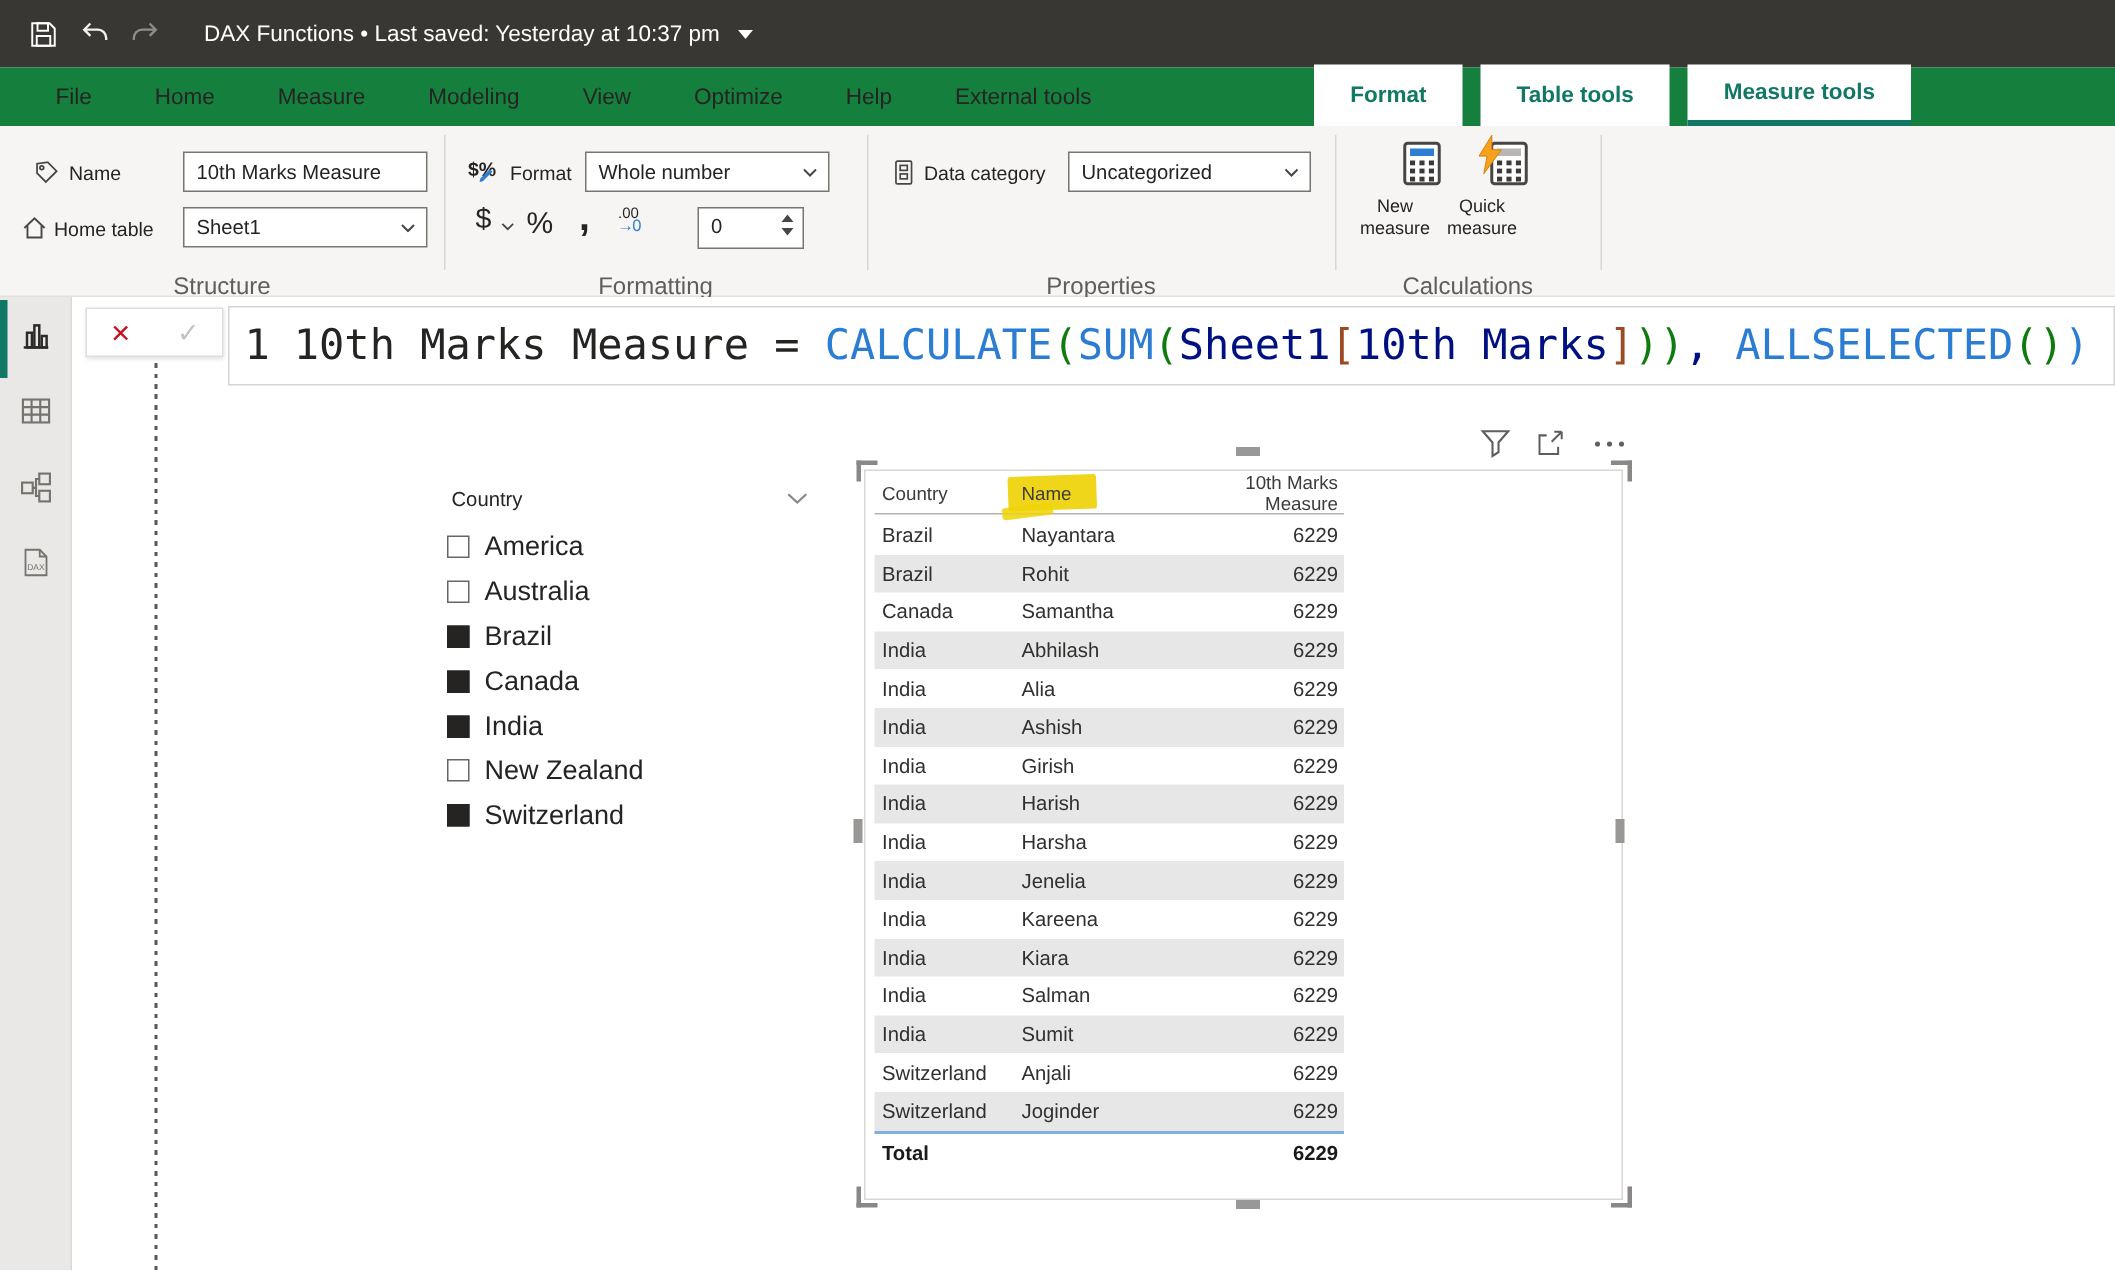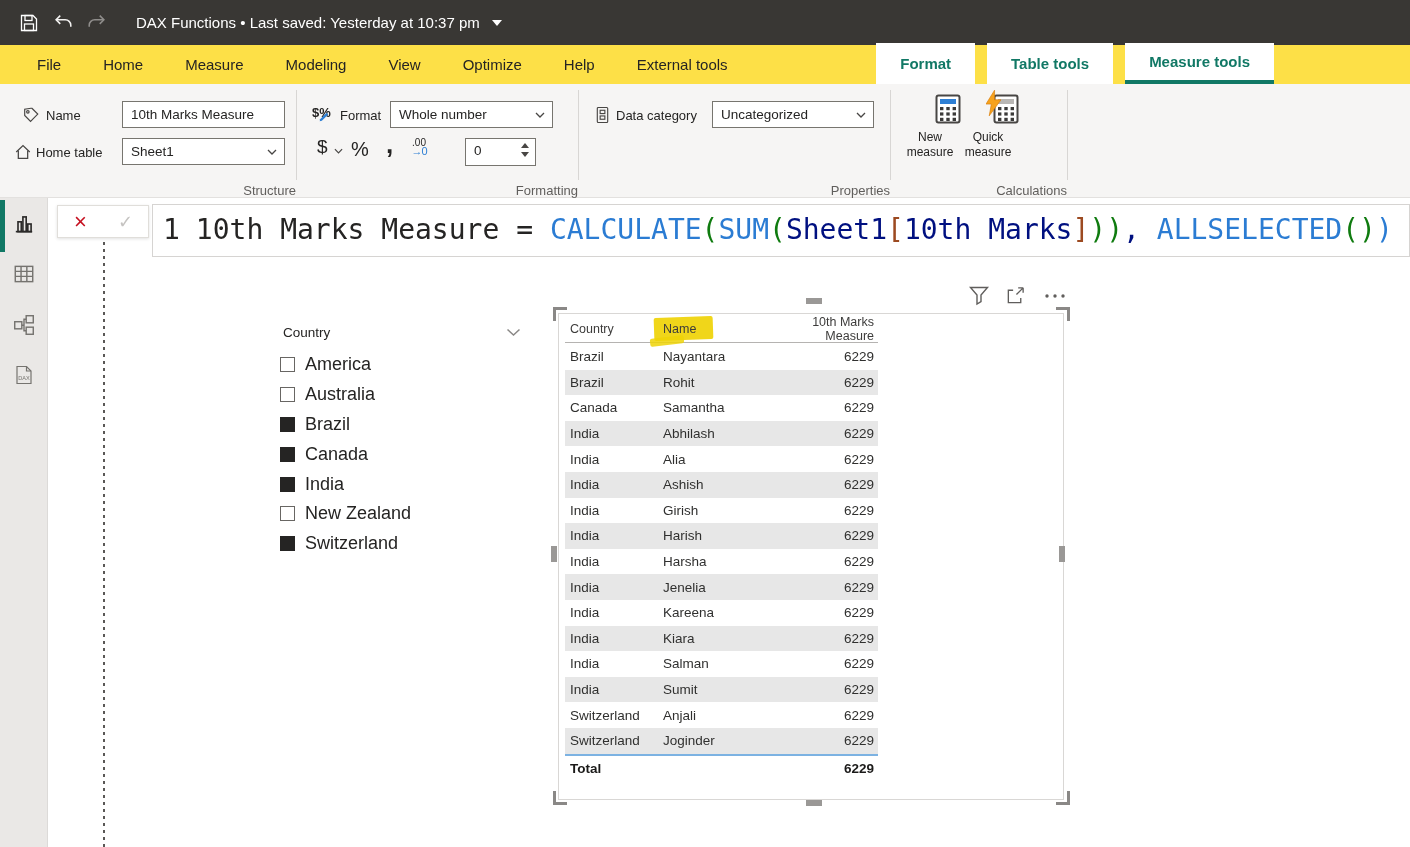--- a/index.html
+++ b/index.html
@@ -7,35 +7,35 @@
   .app { position:relative; width:1410px; height:847px; overflow:hidden; background:#fff; }
 
   
   .titlebar { position:absolute; left:0; top:0; width:1410px; height:45px; background:#393734; display:flex; align-items:center; }
   .tb-btn { width:34px; height:34px; display:flex; align-items:center; justify-content:center; }
   .tb-save { margin-left:12px; }
   .tb-title { color:#ffffff; font-size:15px; margin-left:22px; display:flex; align-items:center; gap:12px; }
   .tb-caret { width:0; height:0; border-left:5px solid transparent; border-right:5px solid transparent; border-top:6px solid #fff; }
 
   
-  .menubar { position:absolute; left:0; top:45px; width:1410px; height:39px; background:#fde047; display:flex; align-items:stretch; }
+  .menubar { position:absolute; left:0; top:45px; width:1410px; height:39px; background:#15803d; display:flex; align-items:stretch; }
   .menu-tabs { display:flex; margin-left:16px; }
   .mtab { font-size:15px; color:#252423; line-height:39px; padding:0 21px; cursor:default; }
   .ctx-tabs { display:flex; margin-left:auto; margin-right:136px; gap:12px; }
   .ctab { background:#ffffff; color:#117865; font-size:15px; font-weight:600; margin-top:-2px; height:41px; line-height:41px; padding:0 24px; }
   .ctab.active { border-bottom:4px solid #117865; line-height:37px; }
 
   
   .ribbon { position:absolute; left:0; top:84px; width:1410px; height:114px; background:#f6f5f4; border-bottom:1px solid #e3e1df; font-size:13px; color:#252423; }
   .rb { position:absolute; }
   .rb-label { font-size:13px; color:#252423; }
   .rb-input { position:absolute; background:#fff; border:1px solid #77756f; height:27px; font-size:13.5px; color:#252423; padding:0 8px; font-family:"Liberation Sans", sans-serif; }
   .rb-select { position:absolute; background:#fff; border:1px solid #77756f; height:27px; font-size:13.5px; color:#252423; padding:0 24px 0 8px; line-height:25px; }
   .rb-select .chev { position:absolute; right:7px; top:10px; }
-  .group-label { position:absolute; top:99px; font-size:13px; color:#605e5c; text-align:right; }
+  .group-label { position:absolute; top:99px; font-size:16px; color:#605e5c; text-align:center; }
   .rb-sep { position:absolute; top:6px; height:90px; width:1px; background:#d8d6d4; }
   .fmt-glyph { font-size:17px; color:#252423; font-weight:400; }
   .comma-glyph { font-size:26px; font-weight:700; line-height:20px; }
   .dec-icon { position:absolute; width:26px; font-size:10px; line-height:9px; color:#252423; text-align:right; }
   .dec-icon .arrowline { color:#2e7fd4; font-size:11px; letter-spacing:-1px; }
   .spin-input { position:absolute; background:#fff; border:1px solid #77756f; height:28px; font-size:13.5px; padding:4px 8px; }
   .spin-arrows { position:absolute; right:6px; top:4px; display:flex; flex-direction:column; gap:4px; }
   .spin-arrows i { width:0; height:0; border-left:4px solid transparent; border-right:4px solid transparent; }
   .spin-up { border-bottom:5px solid #484644; }
   .spin-down { border-top:5px solid #484644; }
@@ -53,21 +53,21 @@
   .formulabar { position:absolute; left:48px; top:198px; width:1362px; height:64px; background:#fff; }
   .fx-commit { position:absolute; left:9px; top:7px; width:92px; height:33px; background:#fff; border:1px solid #e0deda; box-shadow:0 1px 3px rgba(0,0,0,.12); display:flex; }
   .fx-commit .half { flex:1; display:flex; align-items:center; justify-content:center; }
   .fx-x { color:#c50f1f; font-size:22px; }
   .fx-check { color:#c5c3c1; font-size:18px; }
   .fx-field { position:absolute; left:104px; top:6px; right:0; height:53px; border:1px solid #d6d4d2; background:#fff; overflow:hidden; white-space:nowrap; font-family:"DejaVu Sans Mono", monospace; font-size:28px; line-height:50px; padding-left:10px; }
   .fx-field .ln { color:#252423; margin-right:16px; }
   .fx-field .tok { white-space:pre; }
 
   
-  .canvas { position:absolute; left:48px; top:262px; width:1091px; height:585px; background:#fff;padding-left:10px; }
+  .canvas { position:absolute; left:66px; top:262px; width:1091px; height:585px; background:#fff;padding-left:10px; }
   .page-guide { position:absolute; left:103px; top:242px; height:605px; width:2px; background:repeating-linear-gradient(180deg,#5a5856 0 3px, transparent 3px 7px); z-index:5; }
 
   
   .slicer-header { position:absolute; left:235px; top:63px; font-size:13.5px; color:#252423; }
   .slicer-chev { position:absolute; left:458px; top:66px; }
   .slicer-items { position:absolute; left:232px; top:88px; }
   .slrow { height:29.8px; display:flex; align-items:center; gap:10px; }
   .cb { width:15px; height:15px; background:#fff; border:1.2px solid #686663; flex:0 0 15px; }
   .cb.on { background:#252423; border-color:#252423; }
   .sllabel { font-size:18px; color:#252423; }

